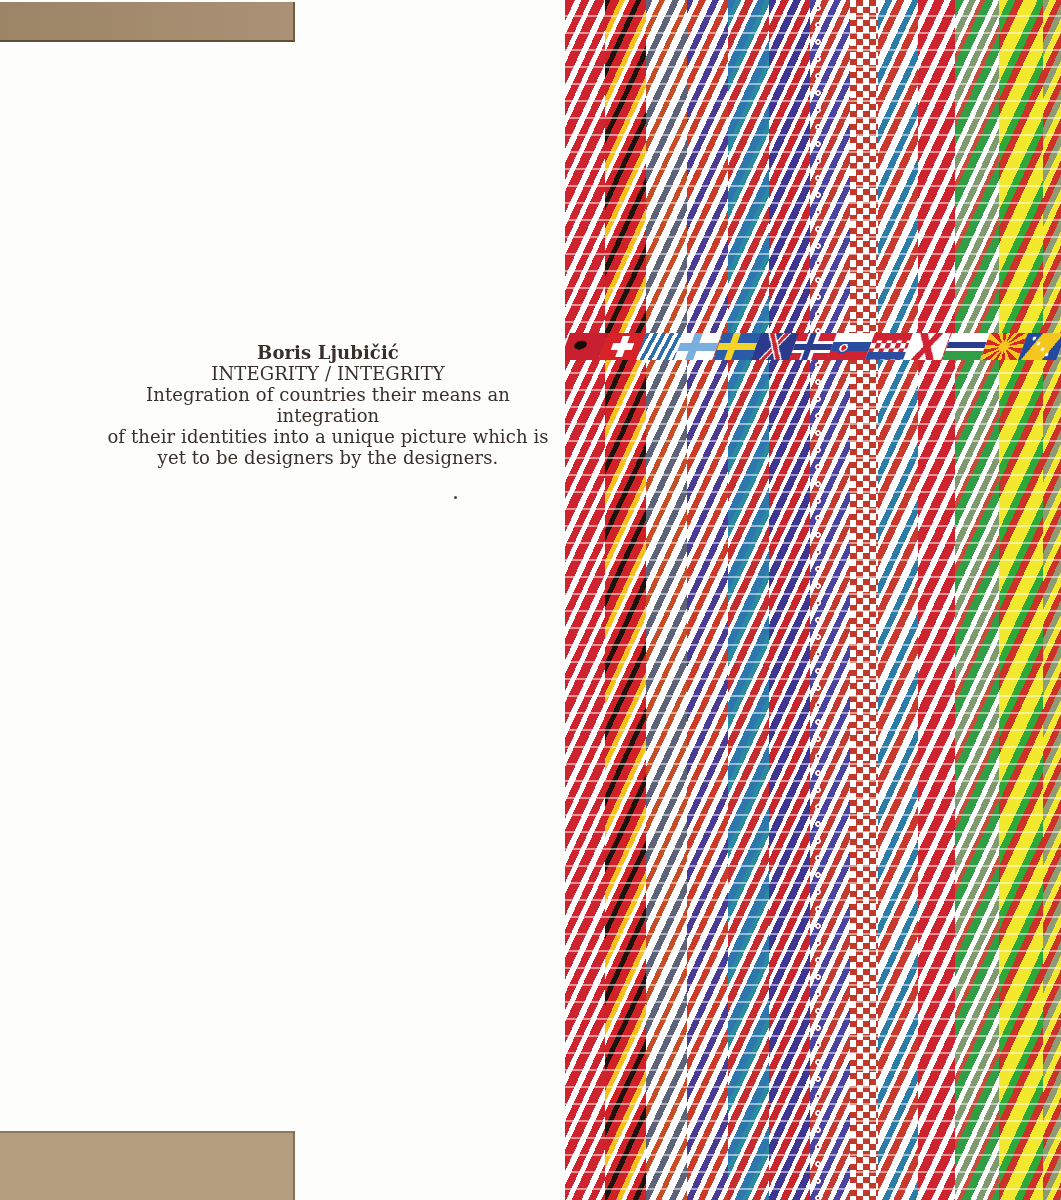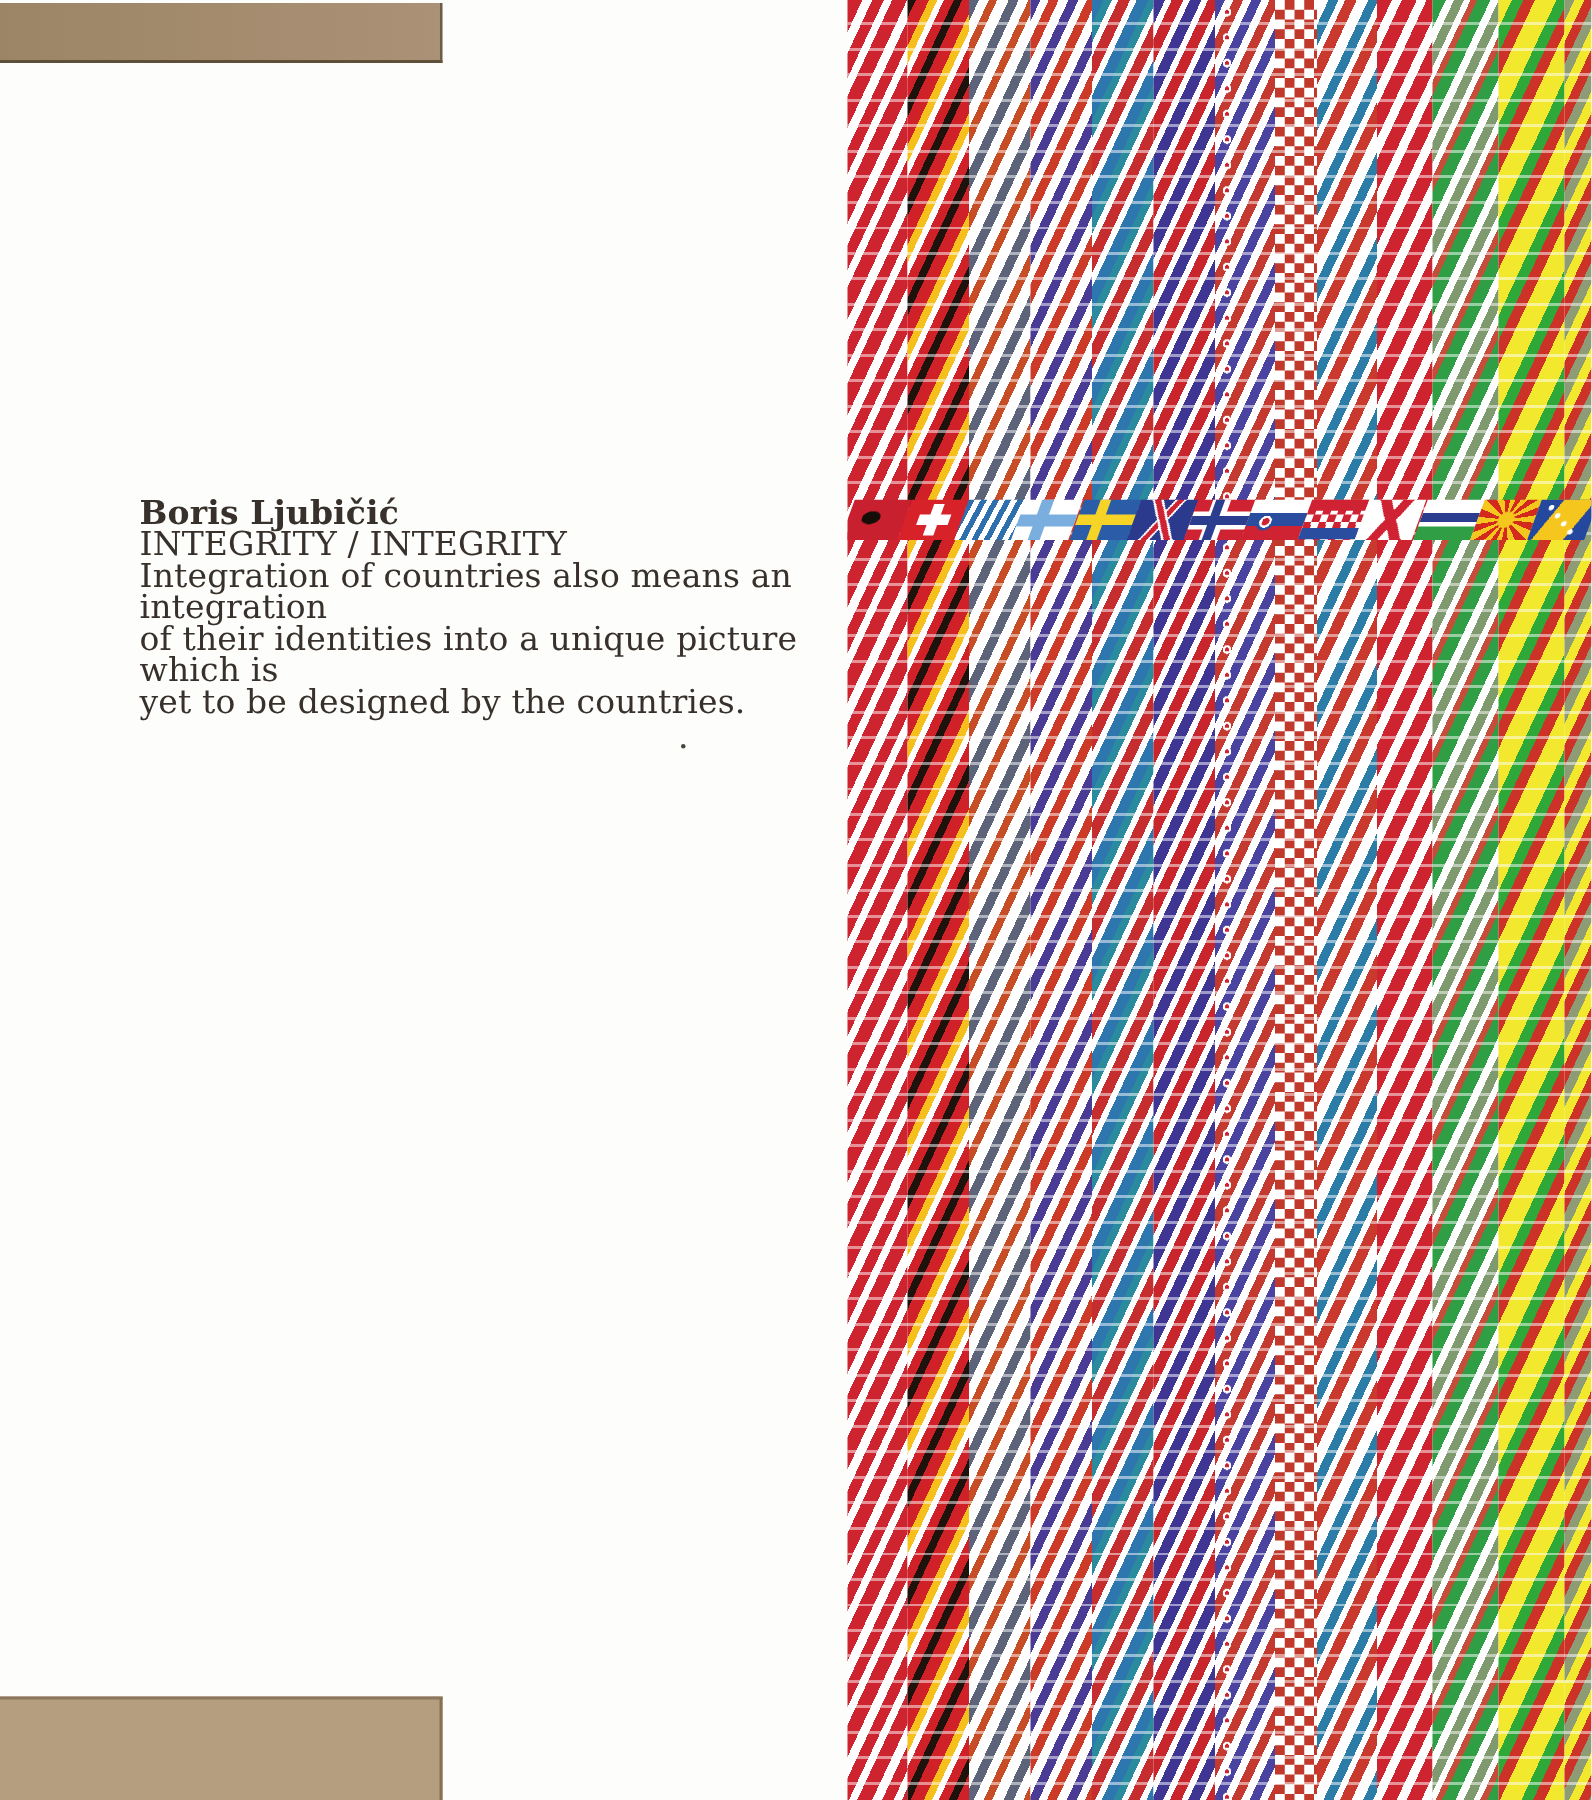--- a/index.html
+++ b/index.html
@@ -5,22 +5,22 @@
   html,body{margin:0;padding:0;}
   body{background:#ffffff;font-family:"DejaVu Serif",serif;}
   .page{position:relative;width:1061px;height:1200px;background:#fdfdfb;overflow:hidden;}
 
   
   .edge-bar{position:absolute;left:0;width:293px;}
   .edge-bar.top{top:2px;height:38px;border-bottom:2px solid #5f4e38;border-right:2px solid #6f5c44;}
   .edge-bar.bottom{top:1131px;height:69px;border-top:2px solid #8a775c;border-right:2px solid #857052;}
 
   
-  .caption{position:absolute;top:332px;right:498px;width:470px;text-align:left;
-           font-size:22px;line-height:21px;letter-spacing:.1px;}
+  .caption{position:absolute;top:342px;right:498px;width:470px;text-align:center;
+           font-size:18px;line-height:21px;letter-spacing:.1px;}
   .caption .author{font-weight:bold;}
 
   
   .artwork{position:absolute;left:565px;top:0;width:496px;height:1200px;}
   .cols{position:relative;display:flex;height:100%;}
   .col{height:100%;flex:0 0 auto;}
   .cols::after{content:"";position:absolute;inset:0;pointer-events:none;
     background:repeating-linear-gradient(180deg, rgba(255,255,255,0) 0px 15px, rgba(255,255,255,.5) 15px 17px);}
   .band{position:absolute;left:0;top:333px;width:100%;height:27px;display:flex;overflow:hidden;}
   .flag{flex:1 1 0;transform:skewX(-20deg);}
@@ -31,23 +31,23 @@
 <body>
 
 <div class="page">
 
   <div class="edge-bar top" id="bar-top" style="background: linear-gradient(90deg, rgb(156, 132, 102), rgb(171, 146, 118));"></div>
   <div class="edge-bar bottom" id="bar-bottom" style="background: rgb(181, 158, 128);"></div>
 
   <div class="caption" id="caption" style="color: rgb(55, 48, 43);">
     <div class="author">Boris Ljubičić</div>
     <div class="title">INTEGRITY / INTEGRITY</div>
-    <div class="line">Integration of countries also means an integration</div>
+    <div class="line">Integration of countries their means an integration</div>
     <div class="line">of their identities into a unique picture which is</div>
-    <div class="line">yet to be designed by the countries.</div>
+    <div class="line">yet to be designers by the designers.</div>
   </div>
 
   <div class="artwork">
     <div class="cols" id="cols">
         <div class="col" style="width: 40px; background: repeating-linear-gradient(115deg, rgb(205, 36, 48) 0px, rgb(205, 36, 48) 9px, rgb(255, 255, 255) 9px, rgb(255, 255, 255) 15px, rgb(205, 36, 48) 15px, rgb(205, 36, 48) 22px, rgb(255, 255, 255) 22px, rgb(255, 255, 255) 27px);"></div>
         <div class="col" style="width: 41px; background: repeating-linear-gradient(115deg, rgb(29, 19, 12) 0px, rgb(29, 19, 12) 5px, rgb(207, 33, 39) 5px, rgb(207, 33, 39) 13px, rgb(246, 192, 28) 13px, rgb(246, 192, 28) 18px, rgb(255, 255, 255) 18px, rgb(255, 255, 255) 22px, rgb(207, 33, 39) 22px, rgb(207, 33, 39) 28px);"></div>
         <div class="col" style="width: 41px; background: repeating-linear-gradient(115deg, rgb(93, 100, 121) 0px, rgb(93, 100, 121) 6px, rgb(255, 255, 255) 6px, rgb(255, 255, 255) 12px, rgb(198, 77, 38) 12px, rgb(198, 77, 38) 17px, rgb(255, 255, 255) 17px, rgb(255, 255, 255) 24px);"></div>
         <div class="col" style="width: 41px; background: repeating-linear-gradient(115deg, rgb(74, 60, 148) 0px, rgb(74, 60, 148) 6px, rgb(255, 255, 255) 6px, rgb(255, 255, 255) 11px, rgb(204, 59, 40) 11px, rgb(204, 59, 40) 17px, rgb(255, 255, 255) 17px, rgb(255, 255, 255) 23px);"></div>
         <div class="col" style="width: 41px; background: repeating-linear-gradient(115deg, rgb(46, 118, 174) 0px, rgb(46, 118, 174) 7px, rgb(42, 139, 158) 7px, rgb(42, 139, 158) 12px, rgb(255, 255, 255) 12px, rgb(255, 255, 255) 16px, rgb(198, 45, 46) 16px, rgb(198, 45, 46) 23px, rgb(255, 255, 255) 23px, rgb(255, 255, 255) 27px);"></div>
         <div class="col" style="width: 41px; background: repeating-linear-gradient(115deg, rgb(63, 54, 148) 0px, rgb(63, 54, 148) 7px, rgb(255, 255, 255) 7px, rgb(255, 255, 255) 11px, rgb(200, 38, 44) 11px, rgb(200, 38, 44) 18px, rgb(255, 255, 255) 18px, rgb(255, 255, 255) 22px);"></div>

